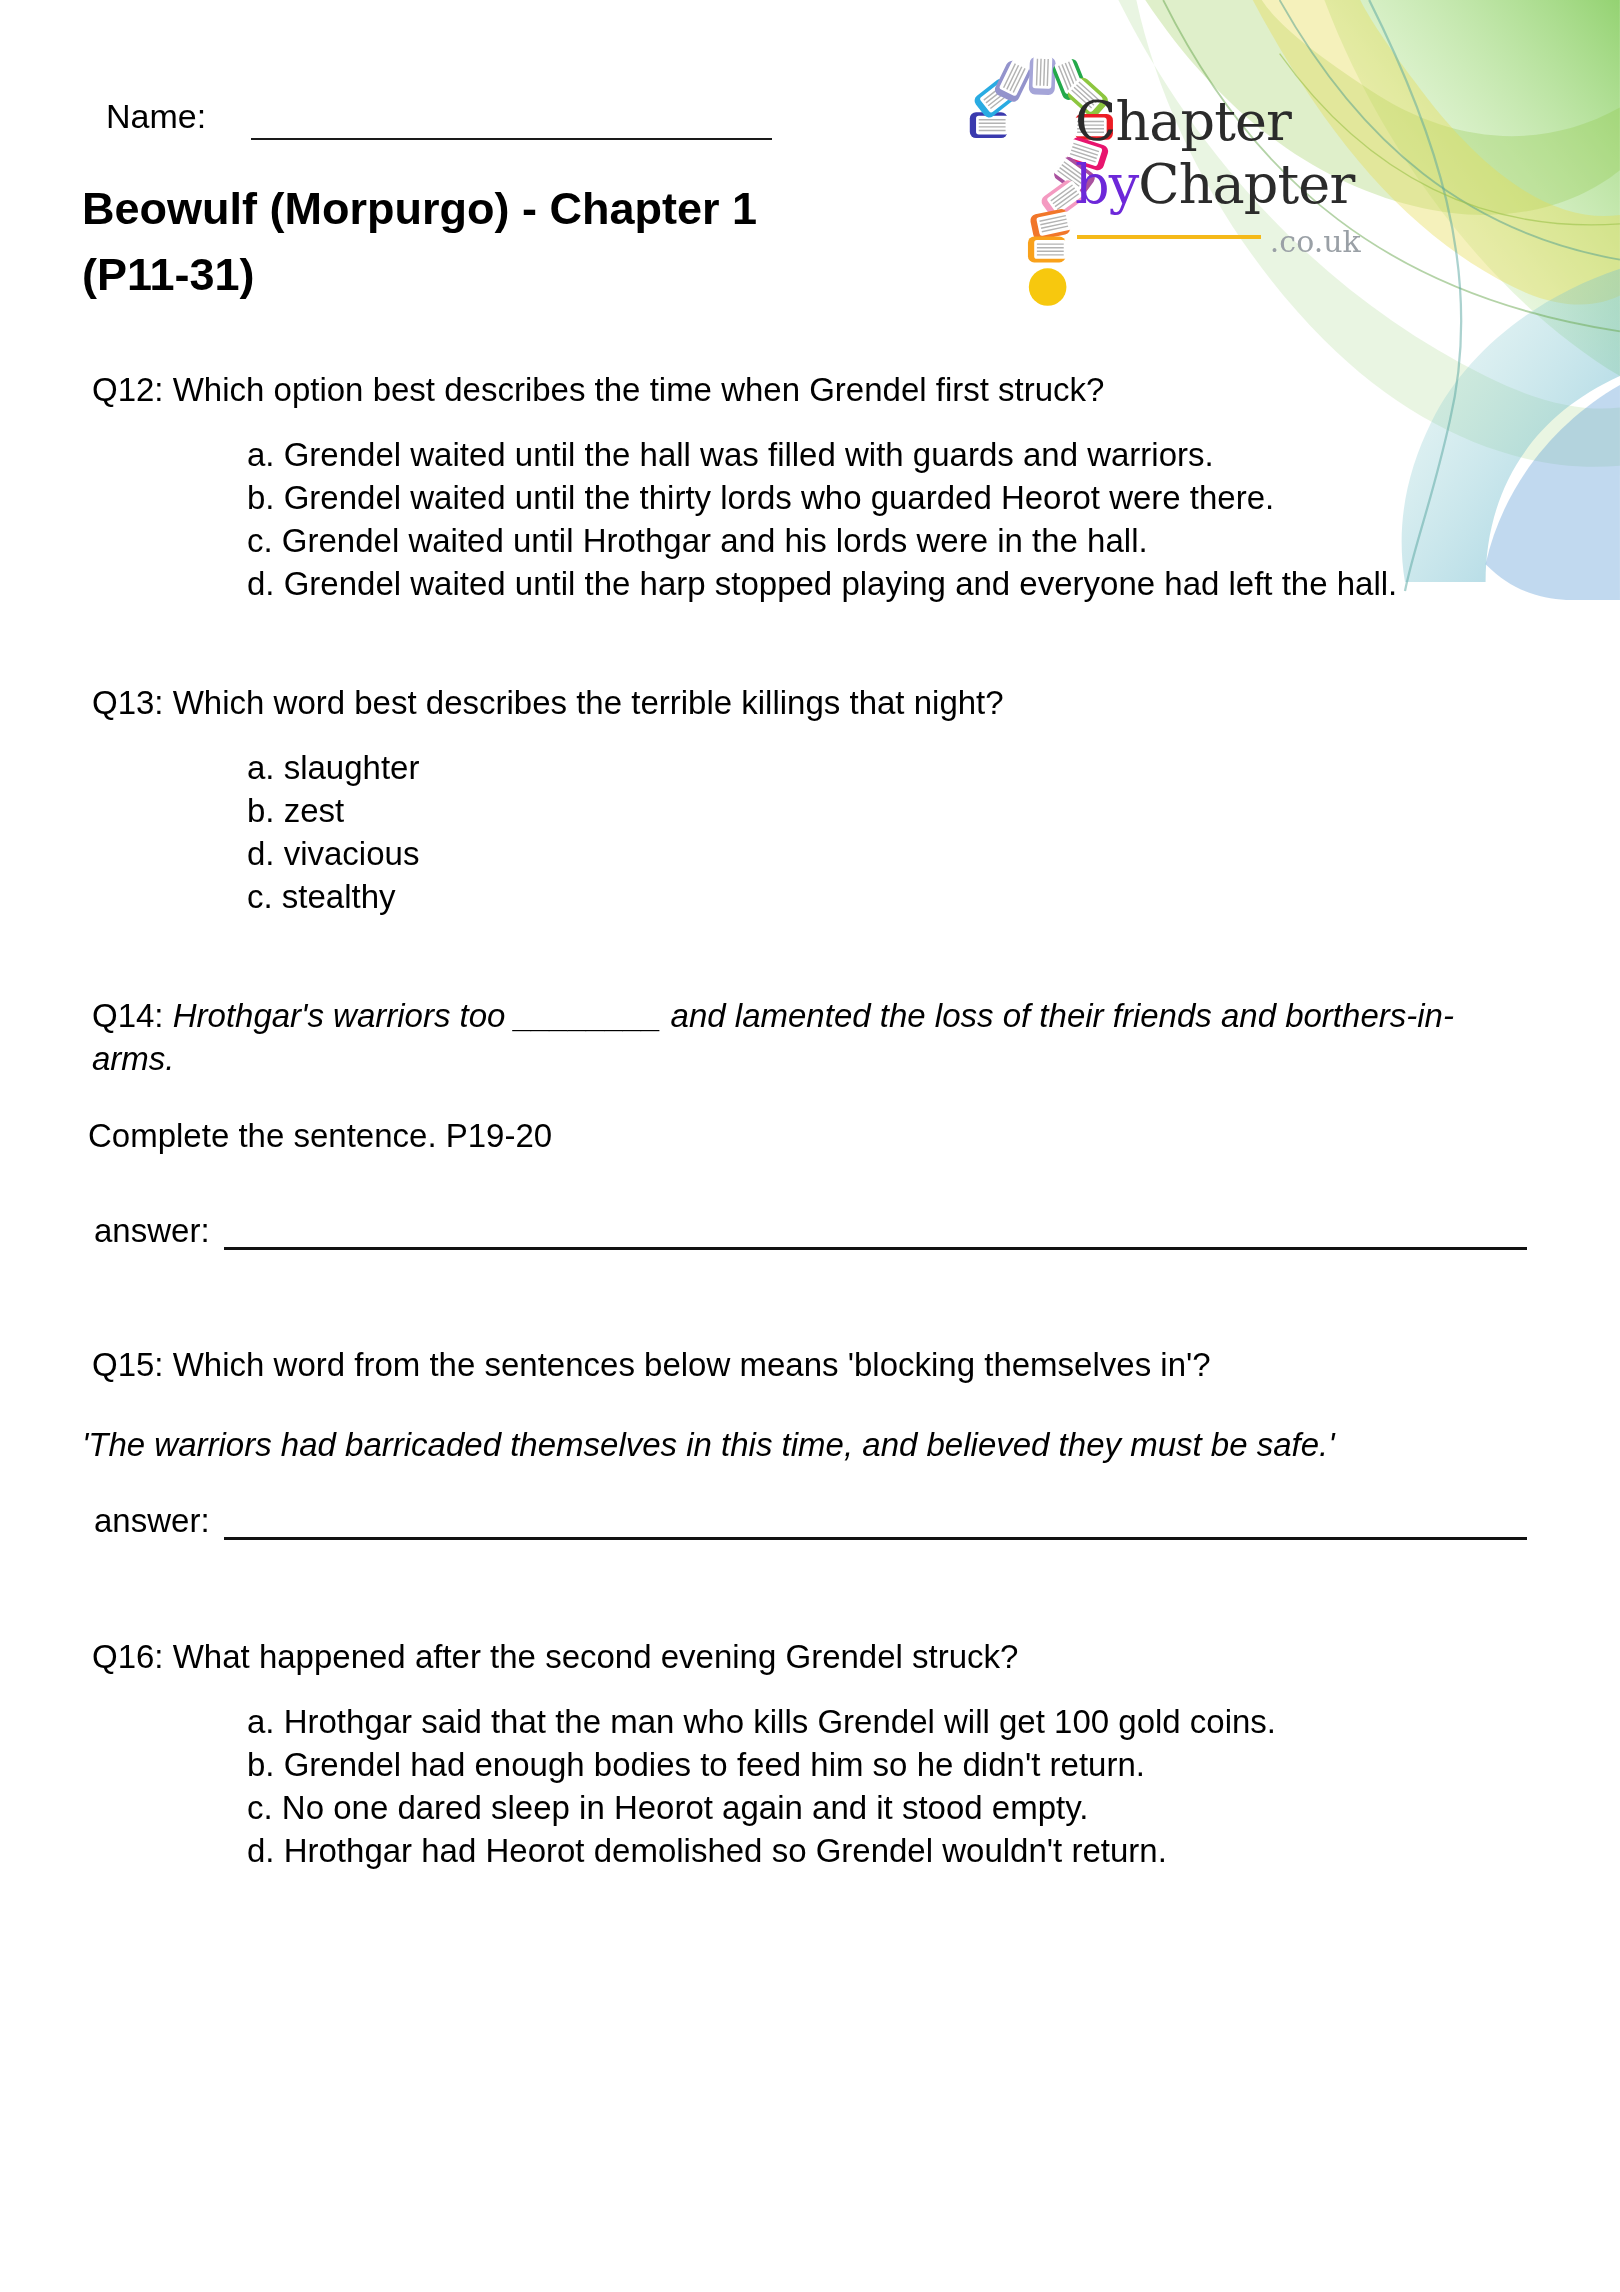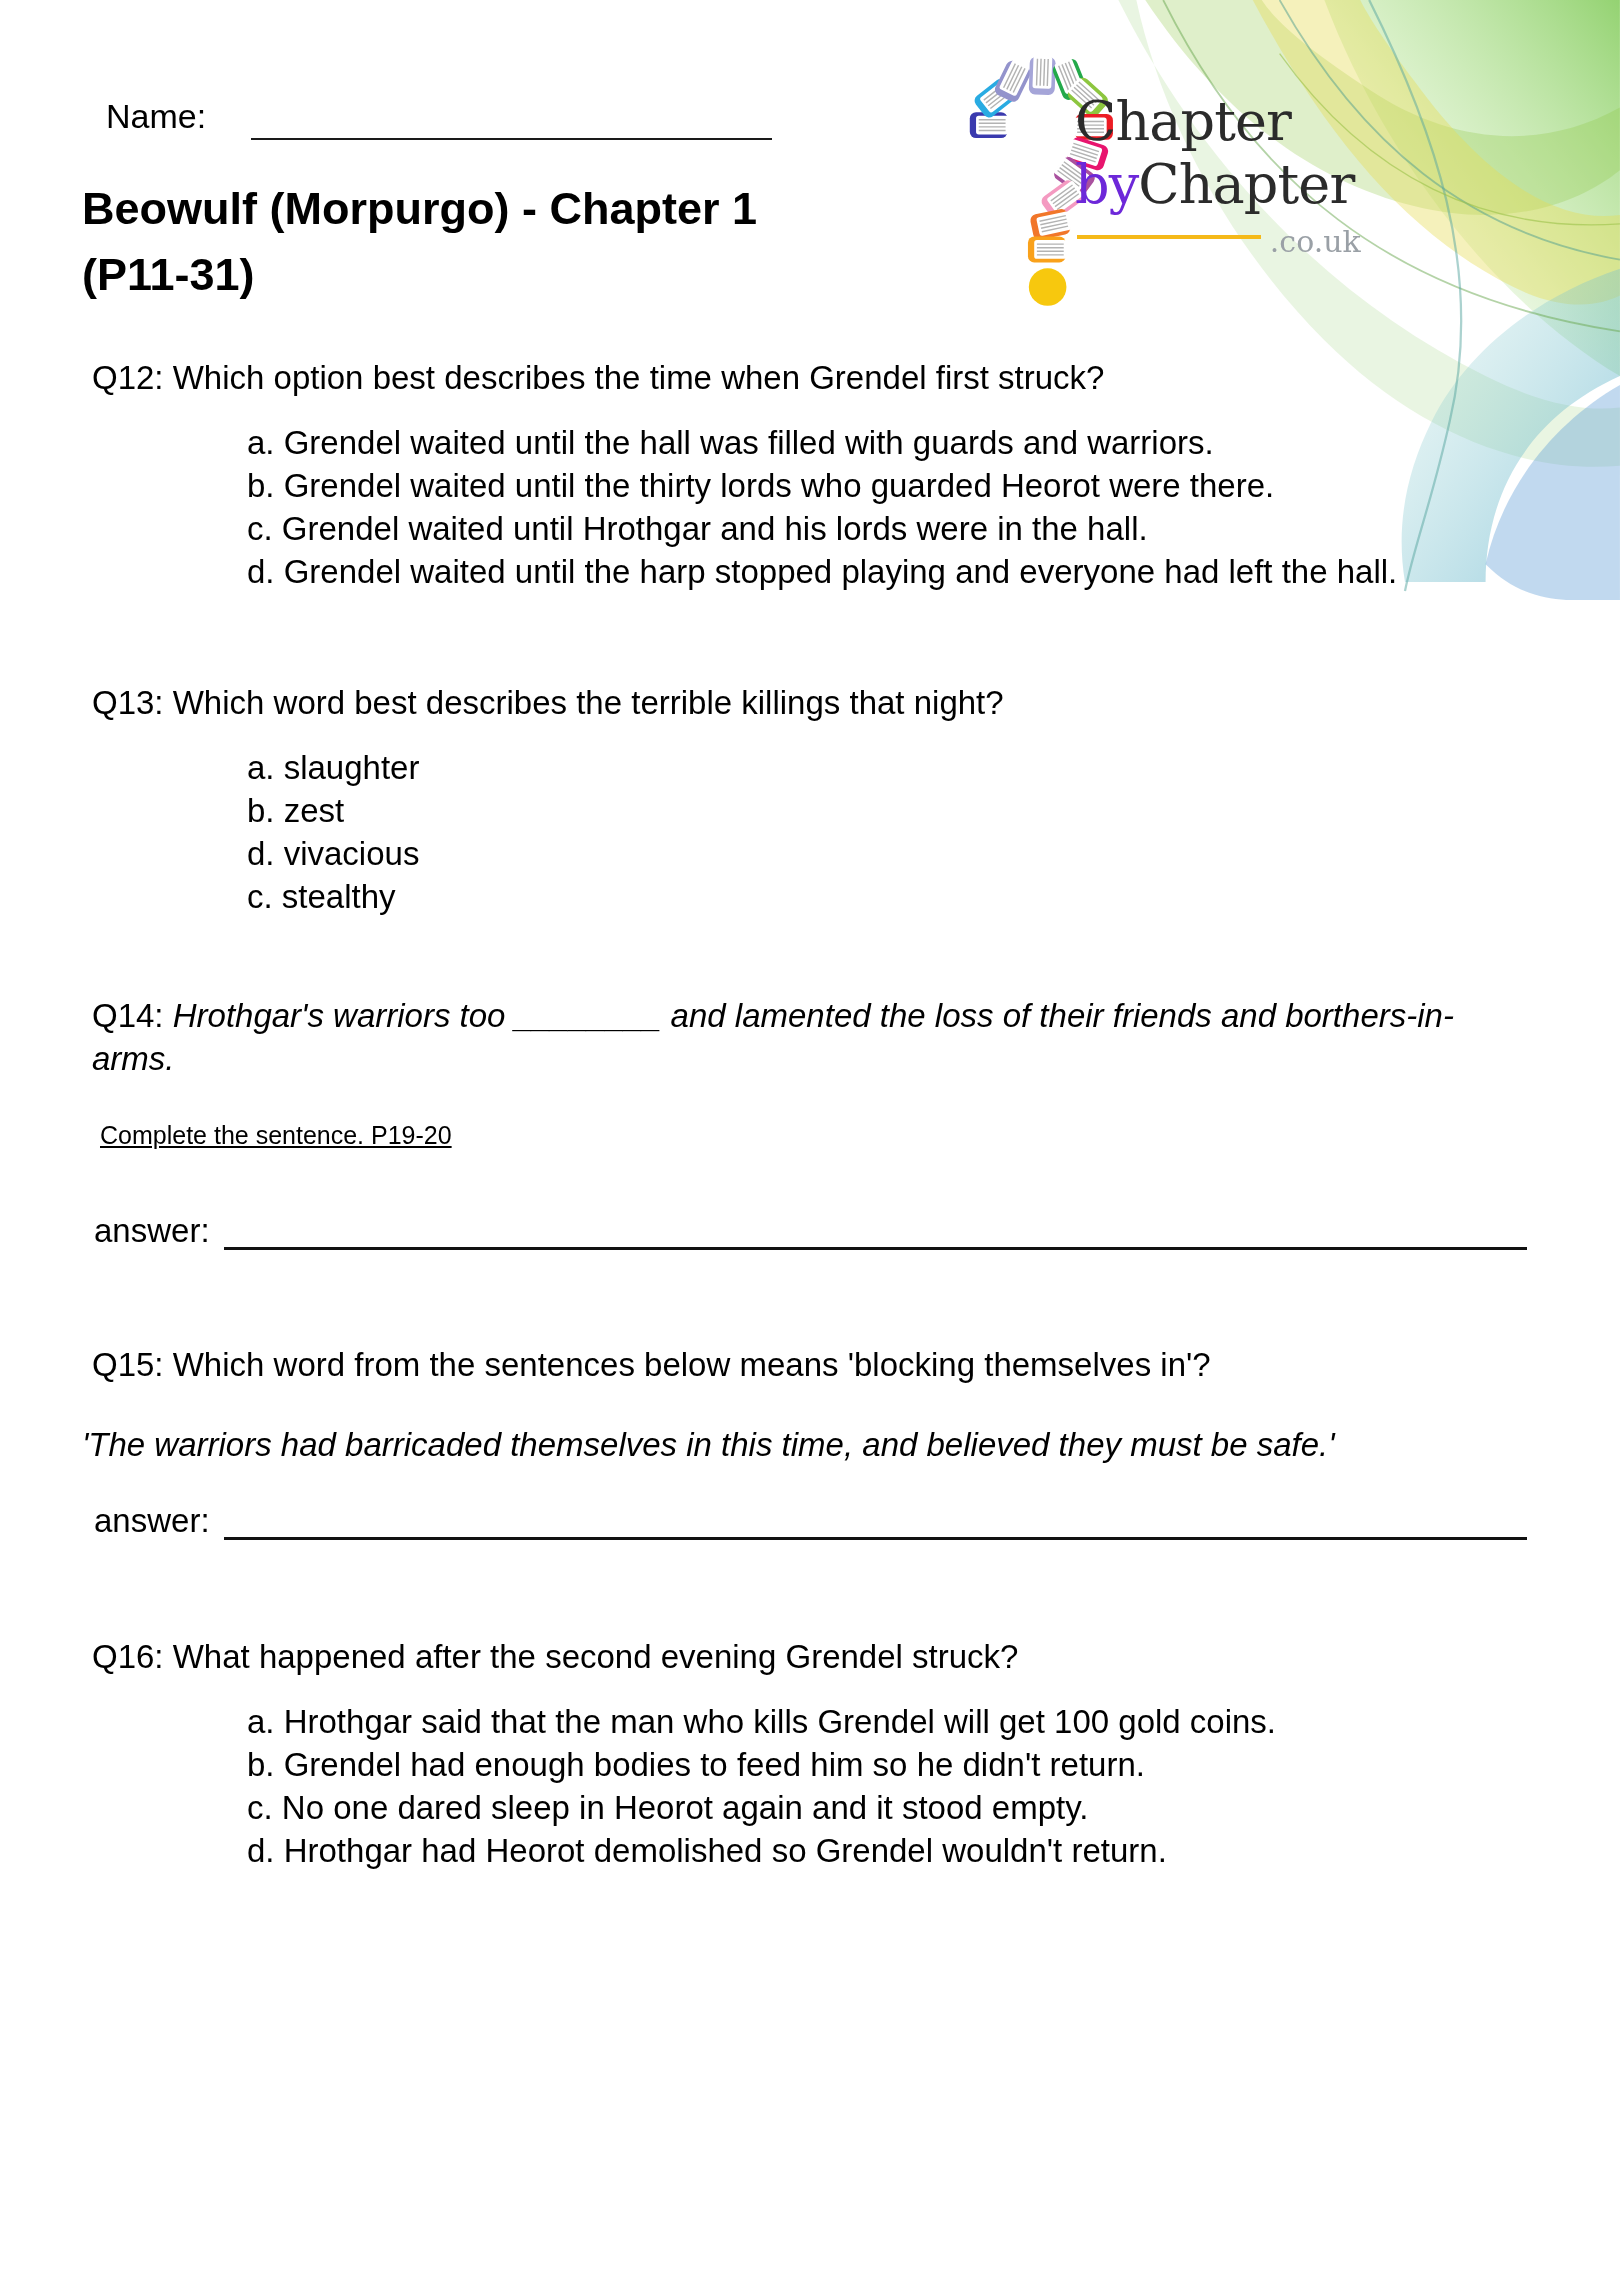--- a/index.html
+++ b/index.html
@@ -25,27 +25,27 @@
   
   .name-row{position:absolute;left:106px;top:97px;font-size:34px;}
   .name-line{position:absolute;left:251px;top:106px;width:521px;height:32px;border-bottom:2.7px solid #1a1a1a;}
   .doc-title{position:absolute;left:82px;top:176px;width:752px;margin:0;font-size:45px;line-height:66px;font-weight:bold;}
   
   .q{position:absolute;left:92px;width:1451px;font-size:33px;line-height:43px;}
   .q ul{list-style:none;margin:21.5px 0 0 0;padding:0 0 0 125px;}
   .q li{line-height:43px;margin-left:30px;}
   .italic{font-style:italic;}
   .q14-block{top:994px;}
-  .instruction{position:absolute;left:100px;top:1114px;font-size:25px;line-height:43px;text-decoration:underline;}
+  .instruction{position:absolute;left:88px;top:1114px;font-size:33px;line-height:43px;}
   .quote{position:absolute;left:82px;top:1423px;width:1469px;font-size:33px;line-height:43px;font-style:italic;}
   .answer-row{position:absolute;left:94px;width:1433px;display:flex;align-items:stretch;font-size:33px;line-height:39px;}
   .answer-row .blank{flex:1;margin-left:14.3px;border-bottom:3.6px solid #111;height:36px;}
   .answer-1{top:1211px;}
   .answer-2{top:1501px;}
-  .q12-block{top:356px;}
+  .q12-block{top:368px;}
   .q13-block{top:681px;}
   .q15-block{top:1343px;}
   .q16-block{top:1635px;}
 </style>
 </head>
 <body>
 
 <div class="page">
 
   <svg class="bg-swirl" viewBox="0 0 710 670" xmlns="http://www.w3.org/2000/svg">

